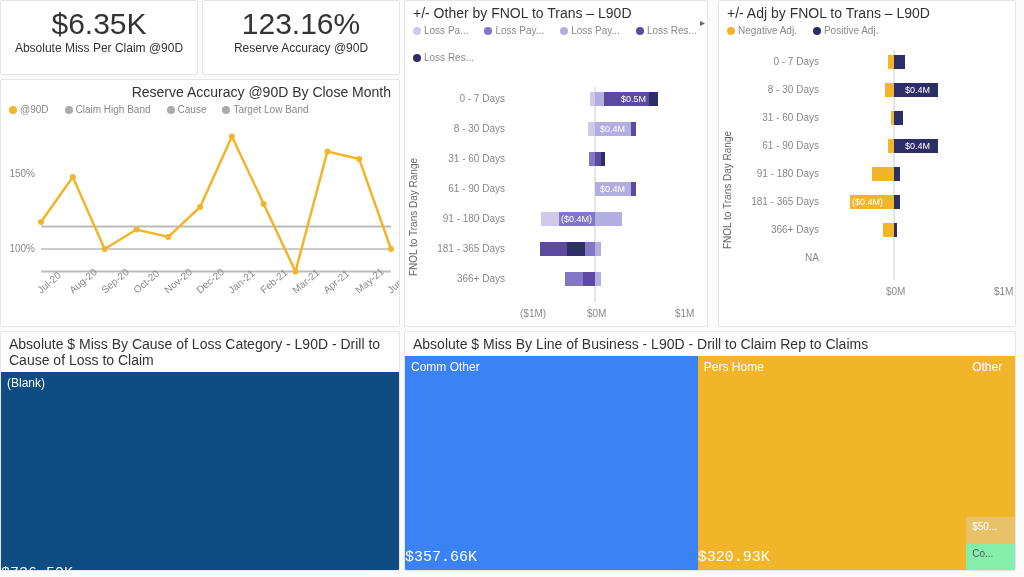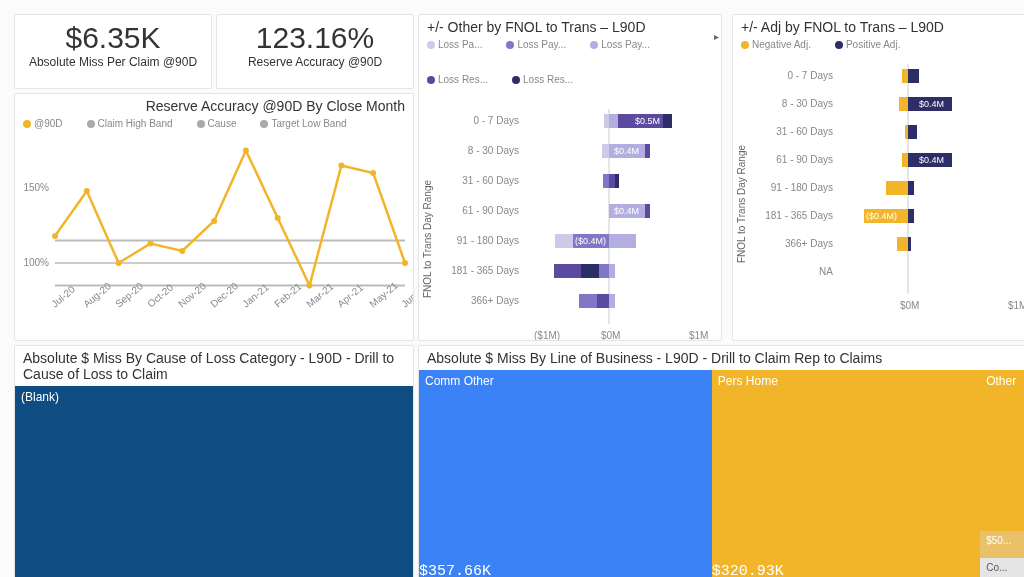--- a/index.html
+++ b/index.html
@@ -1,24 +1,24 @@
 <!DOCTYPE html>
 <html><head>
 <meta charset="utf-8">
 <style>
 * { box-sizing: border-box; margin: 0; padding: 0; }
 body { font-family: "Segoe UI", Arial, sans-serif; background: #fbfbfb; width: 1024px; height: 577px; overflow: hidden; color: #333; }
-.canvas { display: grid; grid-template-columns: 400px 304px 304px; grid-template-rows: 75px 248px 240px; gap: 4px; padding: 14px; height: 100%; }
+.canvas { display: grid; grid-template-columns: 400px 304px 304px; grid-template-rows: 75px 248px 240px; gap: 4px; padding: 0; height: 100%; }
 .tile { background: #fff; border: 1px solid #e5e5e5; border-radius: 2px; overflow: hidden; position: relative; }
 .kpi-row { display: grid; grid-template-columns: 1fr 1fr; gap: 4px; }
 .kpi { text-align: center; padding: 6px 4px; }
 .kpi-val { font-size: 30px; font-weight: 400; }
 .kpi-sub { font-size: 12px; color: #333; }
 .tile-title { font-size: 14px; padding: 4px 8px; color: #333; }
-.legend { display: flex; flex-wrap: wrap; gap: 24px; padding: 0 8px 4px; font-size: 10px; color: #888; }
+.legend { display: flex; flex-wrap: wrap; gap: 16px; padding: 0 8px 4px; font-size: 10px; color: #888; }
 .lg { display: flex; align-items: center; gap: 3px; }
 .dot { width: 8px; height: 8px; border-radius: 50%; display: inline-block; }
 svg { display: block; }
 .scroll { position: absolute; top: 16px; right: 2px; font-size: 10px; color: #666; }
 .treemap { display: grid; width: 100%; height: calc(100% - 24px); }
 .tm-cell { position: relative; padding: 4px 6px; color: #fff; font-size: 12px; }
 .tm-value { position: absolute; bottom: 4px; left: 0; font-size: 15px; color: #fff; font-family: Liberation Mono, monospace; }
 .axis-text { font-size: 10px; fill: #888; }
 .ylabel { font-size: 10px; fill: #666; }
 </style>
@@ -256,19 +256,19 @@
       <div class="tm-cell" style="background:#f2b529; grid-column:2; grid-row:1 / span 3;">
         <span>Pers Home</span>
         <span class="tm-value">$320.93K</span>
       </div>
       <div class="tm-cell" style="background:#f2b529; grid-column:3; grid-row:1;">
         <span>Other</span>
       </div>
       <div class="tm-cell" style="background:#e8c168; grid-column:3; grid-row:2; font-size:10px;">
         <span>$50...</span>
       </div>
-      <div class="tm-cell" style="background:#e5e5e5; grid-column:3; grid-row:3; font-size:10px; color:#555;">
+      <div class="tm-cell" style="background:#86efac; grid-column:3; grid-row:3; font-size:10px; color:#555;">
         <span>Co...</span>
       </div>
     </div>
   </div>
 
 </div>
 
 </body></html>

